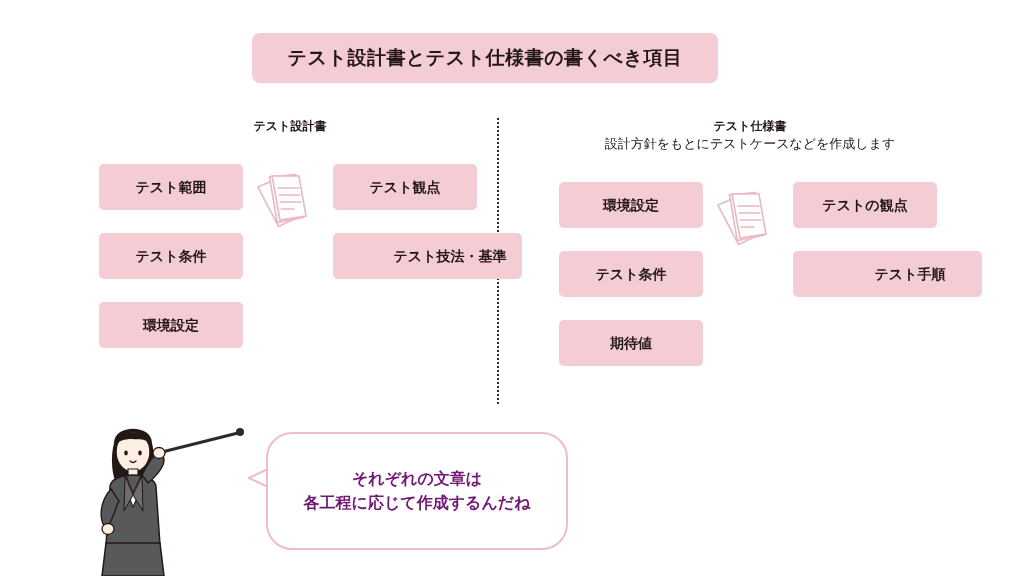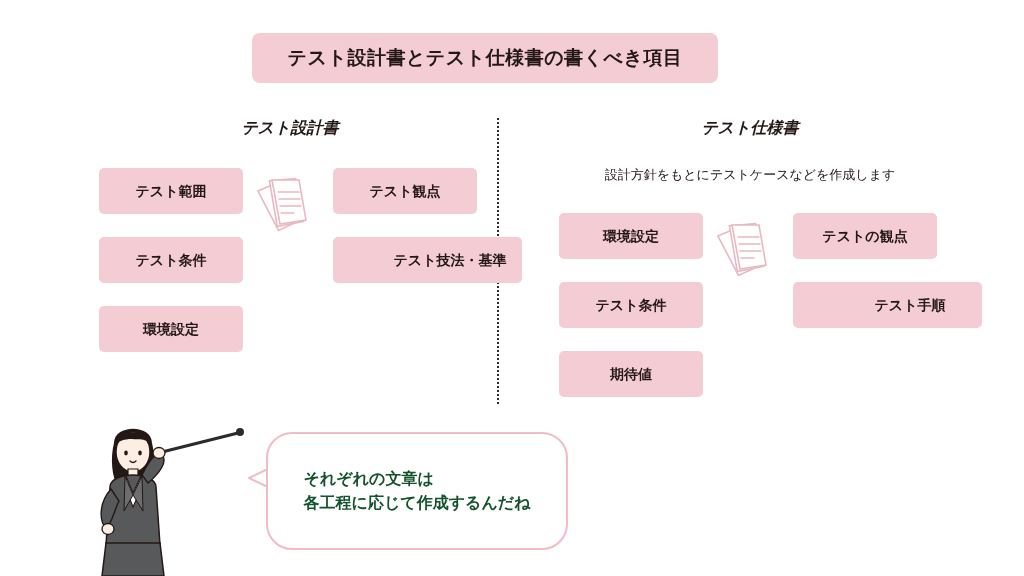--- a/index.html
+++ b/index.html
@@ -54,25 +54,24 @@
   .column {
     position: absolute;
     top: 118px;
     width: 420px;
   }
   .column.left { left: 80px; }
   .column.right { left: 540px; }
 
   .col-head {
     text-align: center;
-    font-size: 16px;
-    font-weight: bold;
-    color: #231815;
-    margin: 0 0 27px 0;
-    font-style: italic;
+    font-size: 12px;
+    font-weight: bold;
+    color: #231815;
+    margin: 0 0 0 0;
   }
   .col-sub {
     text-align: center;
     font-size: 13px;
     color: #231815;
     margin: 0;
   }
 
   
   .cards-area {
@@ -132,22 +131,22 @@
     border-radius: 26px;
     display: flex;
     align-items: center;
     justify-content: center;
     box-sizing: border-box;
   }
   .bubble-text {
     font-size: 16px;
     font-weight: bold;
     line-height: 1.5;
-    text-align: left;
-    color: #14532d;
+    text-align: center;
+    color: #701a75;
     white-space: pre-line;
   }
   .bubble-tail {
     position: absolute;
     left: 247px;
     top: 465px;
     width: 26px;
     height: 26px;
   }
 </style>

